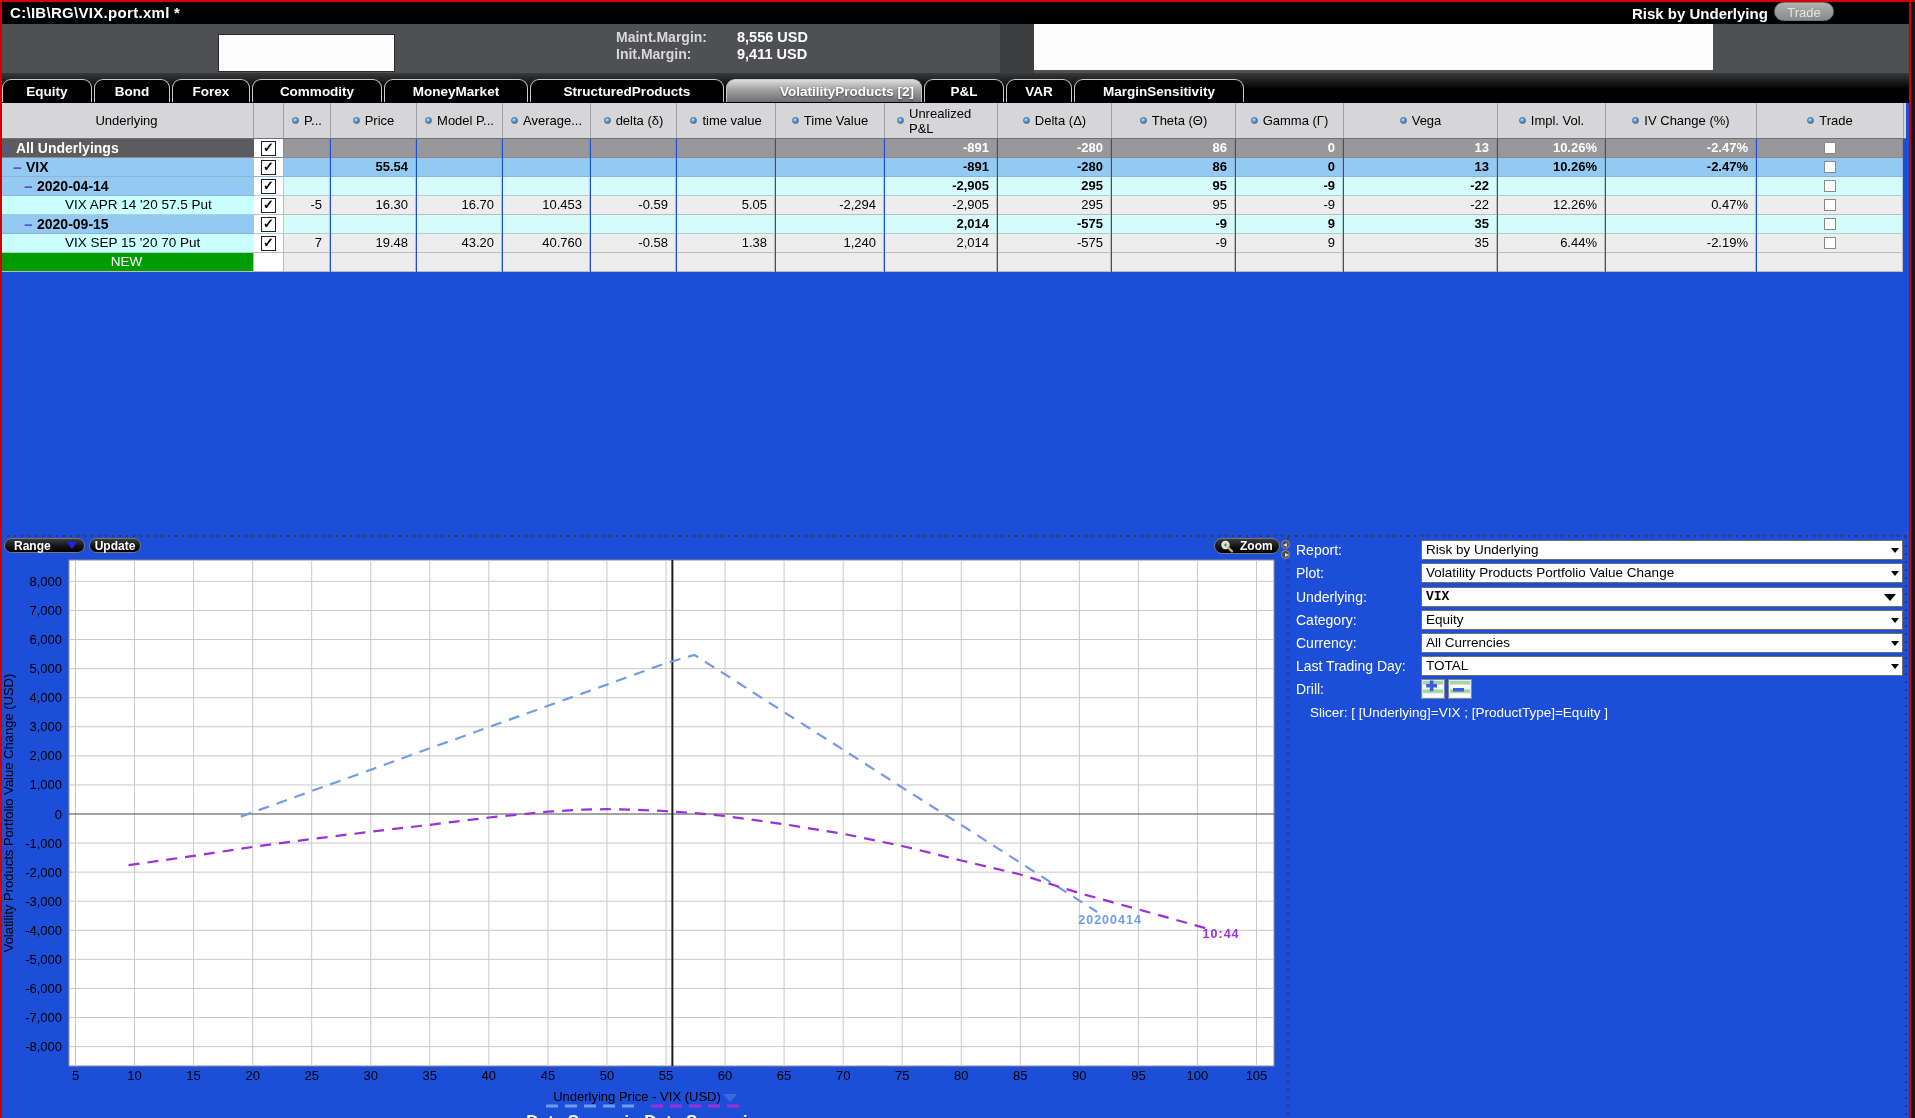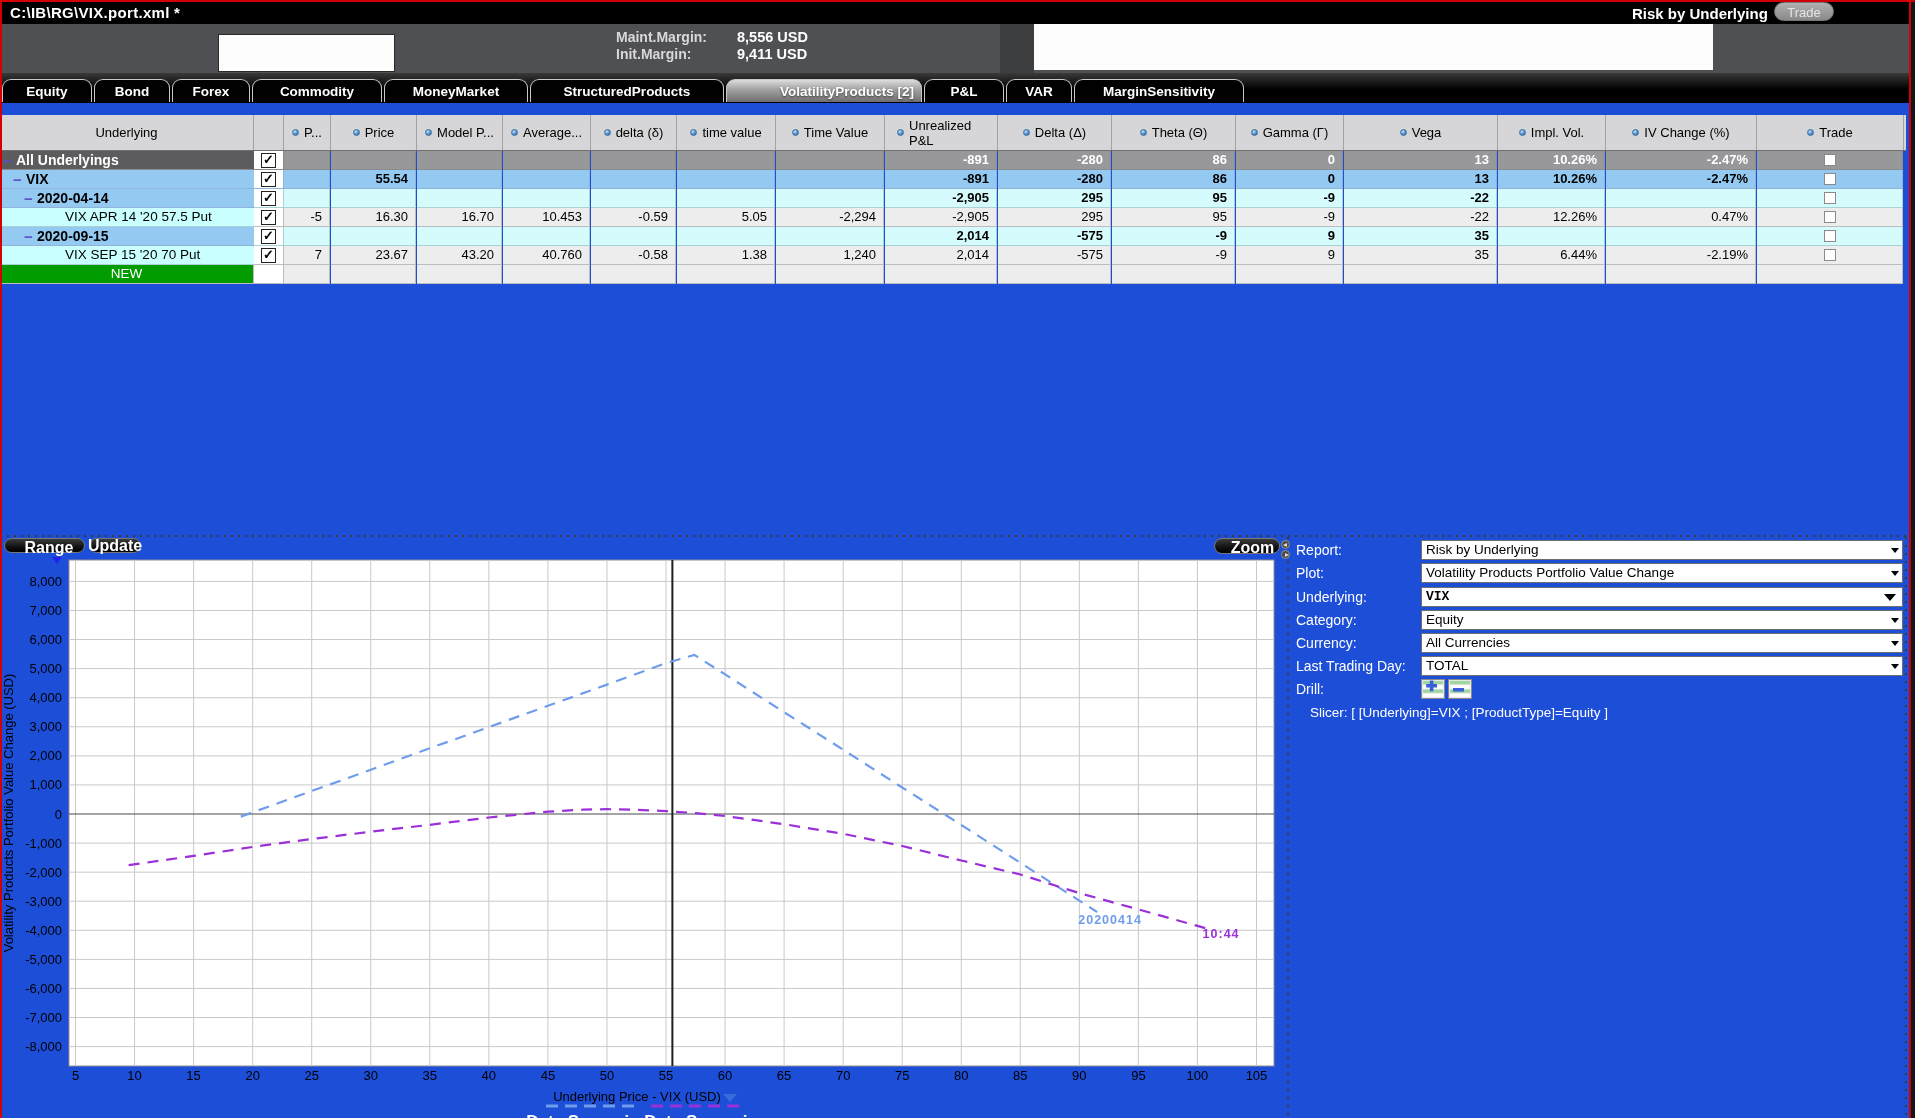--- a/index.html
+++ b/index.html
@@ -39,21 +39,21 @@
                background:linear-gradient(#3a3a3a,#000 55%); }
   .tab { position:relative; float:left; height:23px; margin:6px 1px 0 1px; background:#010101;
           border:1px solid #c9c9c9; border-bottom:none; border-radius:9px 9px 0 0;
           color:#fff; font-size:13.5px; font-weight:bold; text-align:center; line-height:23px;
           box-sizing:border-box; cursor:pointer; }
   .tab:first-child { margin-left:2px; }
   .tab.selected { background:linear-gradient(#dcdcdc,#a0a0a0 45%,#6f6f6f); color:#fff;
                    text-shadow:0 1px 2px rgba(0,0,0,0.55);padding-left:46px; }
 
   
-  .table { position:absolute; left:0; top:115px; width:1906px; height:169px; }
+  .table { position:absolute; left:0; top:103px; width:1906px; height:169px; }
   .thead { position:absolute; left:0; top:0; width:1906px; height:36px; background:#d6d6d8;
             border-bottom:1px solid #707070; box-sizing:border-box; }
   .th { position:absolute; top:0; height:35px; border-right:1px solid #a2a2a4;
          display:flex; align-items:center; justify-content:center; color:#000; font-size:13px; }
   .th-label { text-align:center; line-height:15px; }
   .th-wrap .th-label { width:76px; text-align:left; }
   .sortdot { width:7px; height:7px; border-radius:50%; margin-right:5px; flex:0 0 7px;
               background:radial-gradient(circle at 35% 30%, #c4e0f6, #4e8fd0 55%, #245f9e);
               border:1px solid #3c6f9f; box-sizing:border-box; }
   .row { position:absolute; left:0; width:1906px; height:19px; }
@@ -83,22 +83,22 @@
   .row-new .name-cell { background:#009c00; justify-content:center; padding-left:0; color:#fff; font-size:13.5px; }
   .row-total .cb-cell, .row-underlying .cb-cell, .row-expiry .cb-cell,
   .row-position .cb-cell, .row-new .cb-cell { background:#fff; }
 
   
   .dotline-h { position:absolute; left:0; top:535px; width:1911px; height:2px;
                 background-image:repeating-linear-gradient(90deg,#3a3a3a 0 2px,transparent 2px 7px); }
   .dotline-v { position:absolute; top:537px; width:2px; height:581px;
                 background-image:repeating-linear-gradient(180deg,#3a3a3a 0 2px,transparent 2px 8px); }
   .btn { position:absolute; background:linear-gradient(#3c3c3c,#111 60%,#000); border:1px solid #777;
-          border-radius:8px; color:#fff; font-weight:bold; font-size:16px; z-index:10;
-          display:flex; align-items:center; box-sizing:border-box; cursor:pointer;flex-direction:column; }
+          border-radius:8px; color:#fff; font-weight:bold; font-size:12px; z-index:10;
+          display:flex; align-items:center; box-sizing:border-box; cursor:pointer; }
   .btn-range  { left:4px; top:538px; width:81px; height:15px; padding-left:9px; }
   .btn-update { left:89px; top:538px; width:52px; height:15px; justify-content:center; }
   .btn-zoom   { left:1214px; top:538px; width:66px; height:16px; padding-left:5px; }
   .btn .blue-caret { margin-left:16px; width:0; height:0; border-left:5.5px solid transparent;
                       border-right:5.5px solid transparent; border-top:7px solid #2222ee; }
   .btn-zoom span { margin-left:6px; }
 
   #chart-svg { position:absolute; left:0; top:536px; }
   #chart-svg text { font-family:"Liberation Sans", sans-serif; }
   #chart-svg .tick { font-size:13px; fill:#000; }
@@ -386,21 +386,21 @@
       <div class="row row-position" style="top:95px">
         <div class="cell name-cell ind-position" style="left:0;width:253px">
             <span class="rowname">VIX SEP 15 '20 70 Put</span>
           </div>
         <div class="cell cb-cell" style="left:254px;width:29px">
             <span class="cb checked">
               <span class="cbmark">✓</span>
             </span>
           </div>
         <div class="cell num" style="left:284px;width:46px"><span>7</span></div>
-        <div class="cell num" style="left:331px;width:85px"><span>23.67</span></div>
+        <div class="cell num" style="left:331px;width:85px"><span>19.48</span></div>
         <div class="cell num" style="left:417px;width:85px"><span>43.20</span></div>
         <div class="cell num" style="left:503px;width:87px"><span>40.760</span></div>
         <div class="cell num" style="left:591px;width:85px"><span>-0.58</span></div>
         <div class="cell num" style="left:677px;width:98px"><span>1.38</span></div>
         <div class="cell num" style="left:776px;width:108px"><span>1,240</span></div>
         <div class="cell num" style="left:885px;width:112px"><span>2,014</span></div>
         <div class="cell num" style="left:998px;width:113px"><span>-575</span></div>
         <div class="cell num" style="left:1112px;width:123px"><span>-9</span></div>
         <div class="cell num" style="left:1236px;width:107px"><span>9</span></div>
         <div class="cell num" style="left:1344px;width:153px"><span>35</span></div>

